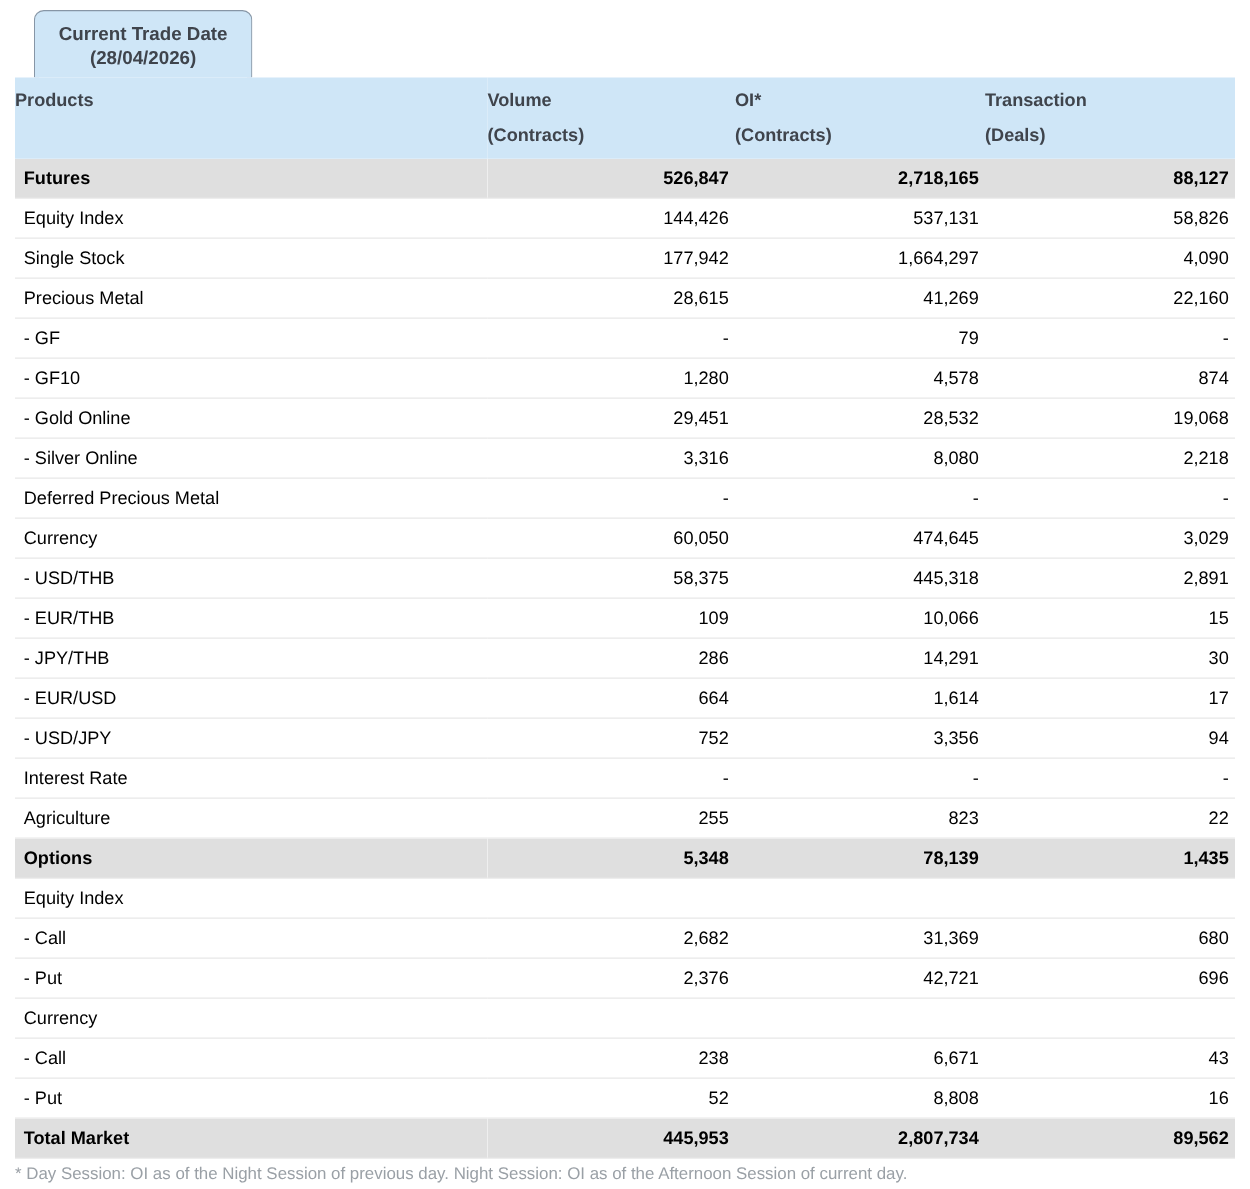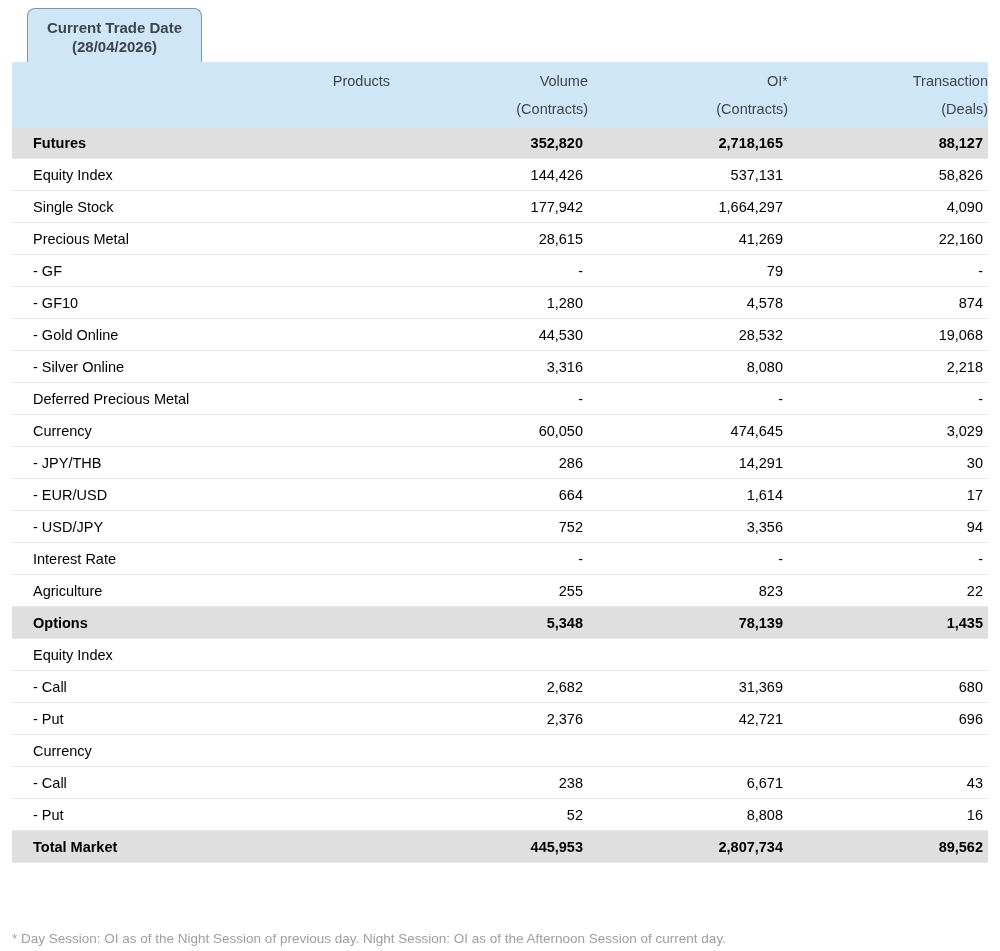--- a/index.html
+++ b/index.html
@@ -19,33 +19,33 @@
     padding-top: 9px;
   }
 
   table.market {
     position: absolute; left: 12px; top: 62px;
     width: 976px; border-collapse: collapse; table-layout: fixed;
   }
   table.market thead th {
     background: var(--header-blue, #cfe6f7);
     color: var(--header-text, #3f444c);
-    font-size: 14.5px; font-weight: normal;
-    text-align: right; vertical-align: top;
+    font-size: 14.5px; font-weight: bold;
+    text-align: left; vertical-align: top;
     padding: 5px 0 4px;
   }
   table.market thead th .hline { line-height: 28px; height: 28px; }
 
   table.market tbody td {
     height: 31px;
     border-bottom: 1px solid var(--row-border, #e7e7e7);
     font-size: 14.5px; color: #000;
     padding: 0; white-space: nowrap; overflow: hidden;
   }
-  table.market tbody td.label { text-align: left; padding-left: 21px; }
+  table.market tbody td.label { text-align: left; padding-left: 7px; }
   table.market tbody td.num   { text-align: right; padding-right: 5px; }
 
   table.market tbody tr.section td,
   table.market tbody tr.total td {
     background: var(--section-gray, #dfdfdf);
     font-weight: bold;
   }
 
   .footnote {
     position: absolute; left: 12px; top: 931px;
@@ -85,21 +85,21 @@
         </th>
         <th>
           <div class="hline">Transaction</div>
           <div class="hline">(Deals)</div>
         </th>
       </tr>
     </thead>
     <tbody>
         <tr class="section">
           <td class="label">Futures</td>
-          <td class="num">352,820</td>
+          <td class="num">526,847</td>
           <td class="num">2,718,165</td>
           <td class="num">88,127</td>
         </tr>
         <tr class="item">
           <td class="label">Equity Index</td>
           <td class="num">144,426</td>
           <td class="num">537,131</td>
           <td class="num">58,826</td>
         </tr>
         <tr class="item">
@@ -121,41 +121,53 @@
           <td class="num">-</td>
         </tr>
         <tr class="item">
           <td class="label">- GF10</td>
           <td class="num">1,280</td>
           <td class="num">4,578</td>
           <td class="num">874</td>
         </tr>
         <tr class="item">
           <td class="label">- Gold Online</td>
-          <td class="num">44,530</td>
+          <td class="num">29,451</td>
           <td class="num">28,532</td>
           <td class="num">19,068</td>
         </tr>
         <tr class="item">
           <td class="label">- Silver Online</td>
           <td class="num">3,316</td>
           <td class="num">8,080</td>
           <td class="num">2,218</td>
         </tr>
         <tr class="item">
           <td class="label">Deferred Precious Metal</td>
           <td class="num">-</td>
           <td class="num">-</td>
           <td class="num">-</td>
         </tr>
         <tr class="item">
           <td class="label">Currency</td>
           <td class="num">60,050</td>
           <td class="num">474,645</td>
           <td class="num">3,029</td>
+        </tr>
+        <tr class="item">
+          <td class="label">- USD/THB</td>
+          <td class="num">58,375</td>
+          <td class="num">445,318</td>
+          <td class="num">2,891</td>
+        </tr>
+        <tr class="item">
+          <td class="label">- EUR/THB</td>
+          <td class="num">109</td>
+          <td class="num">10,066</td>
+          <td class="num">15</td>
         </tr>
         <tr class="item">
           <td class="label">- JPY/THB</td>
           <td class="num">286</td>
           <td class="num">14,291</td>
           <td class="num">30</td>
         </tr>
         <tr class="item">
           <td class="label">- EUR/USD</td>
           <td class="num">664</td>

